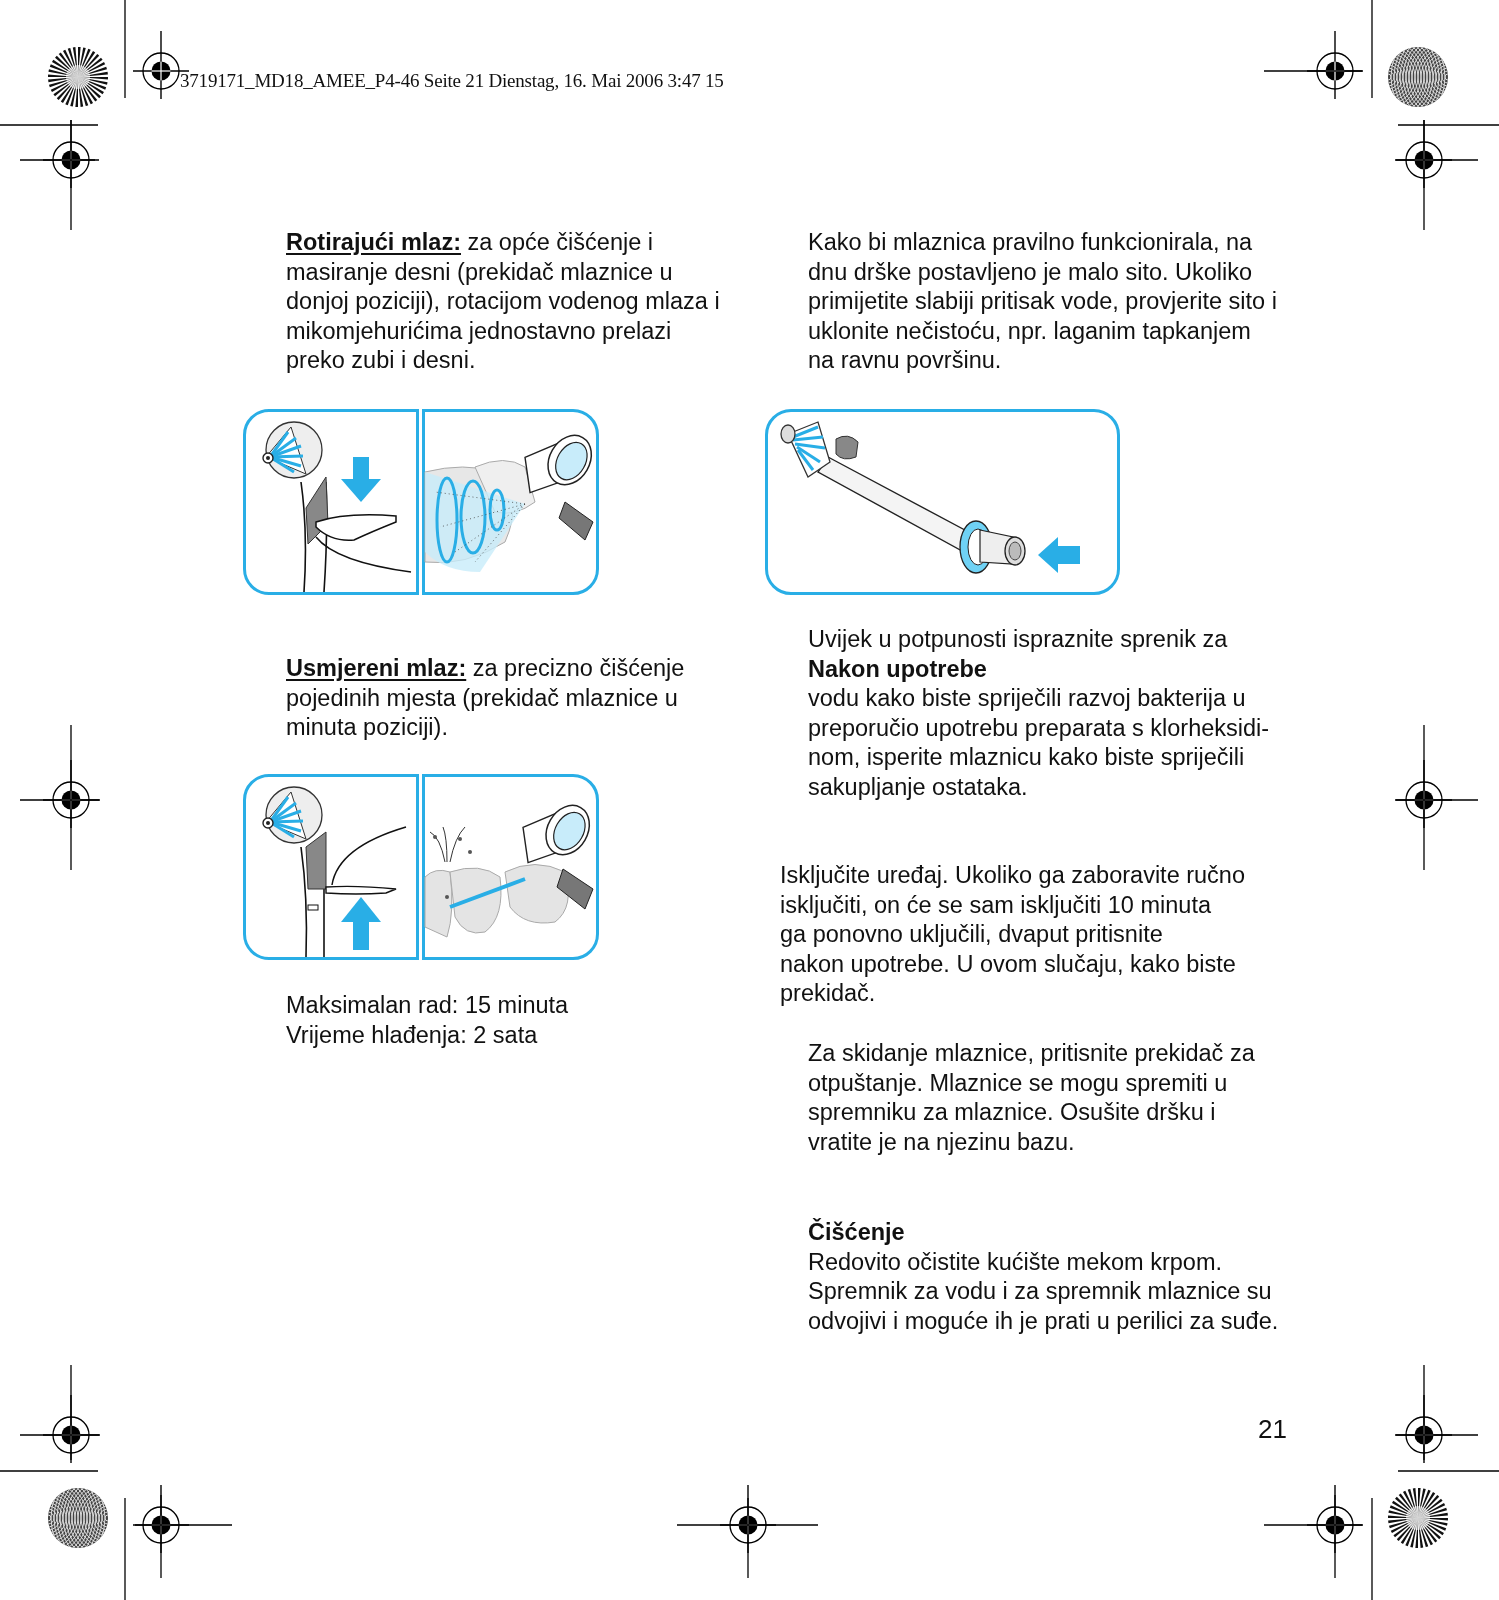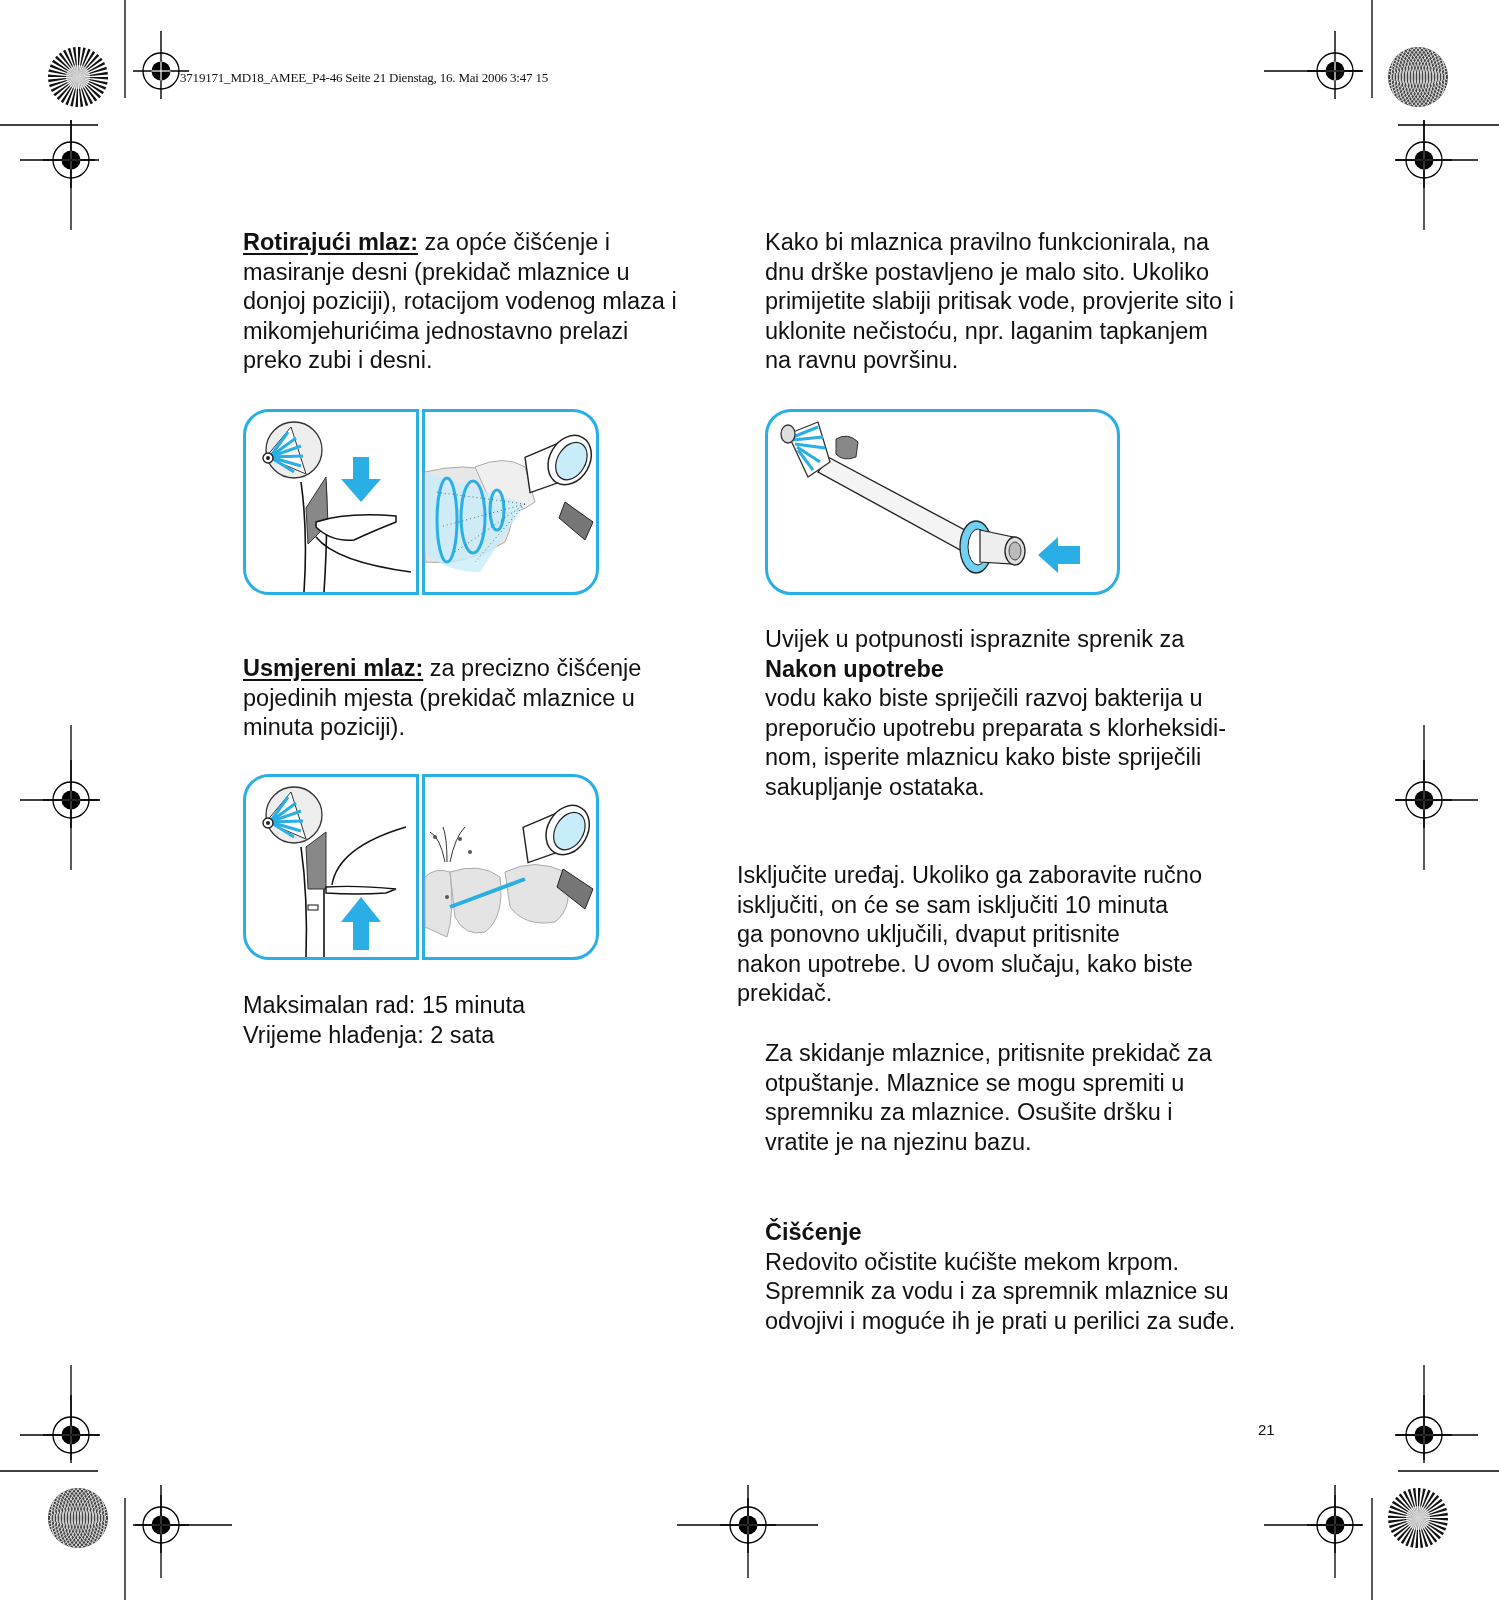--- a/index.html
+++ b/index.html
@@ -1,26 +1,26 @@
 <!DOCTYPE html>
 <html><head>
 <meta charset="utf-8">
 <style>
   html, body { margin: 0; padding: 0; background: #ffffff; }
   body { width: 1499px; height: 1600px; position: relative; overflow: hidden;
          font-family: "Liberation Sans", "DejaVu Sans", sans-serif; color: #111; }
   .abs { position: absolute; }
   .slug { left: 180px; top: 70px; font-family: "Liberation Serif", "DejaVu Serif", serif;
-          font-size: 13px; color: #111; white-space: nowrap; letter-spacing: -0.2px; }
+          font-size: 19px; color: #111; white-space: nowrap; letter-spacing: -0.2px; }
   .para { font-size: 23.5px; line-height: 29.5px; white-space: nowrap; }
   .para .lbl { font-weight: bold; text-decoration: underline; text-underline-offset: 3px; }
   .head { font-weight: bold; }
-  .line { display: block; }
+  .line { display: block; margin-left: 43px; }
   .fig { position: absolute; border: 3px solid #29aee6; background: #fff; box-sizing: border-box; }
-  .pagenum { left: 1258px; top: 1415px; font-size: 15px; }
+  .pagenum { left: 1258px; top: 1415px; font-size: 26px; }
   svg { display: block; overflow: visible; }
 </style>
 </head>
 <body>
 
 <svg class="abs" style="left:0;top:0" width="1499" height="1600">
   <defs>
     <g id="reg">
       <line x1="-28" y1="0" x2="28" y2="0" stroke="#000" stroke-width="1.4"></line>
       <line x1="0" y1="-40" x2="0" y2="28" stroke="#000" stroke-width="1.4"></line>

